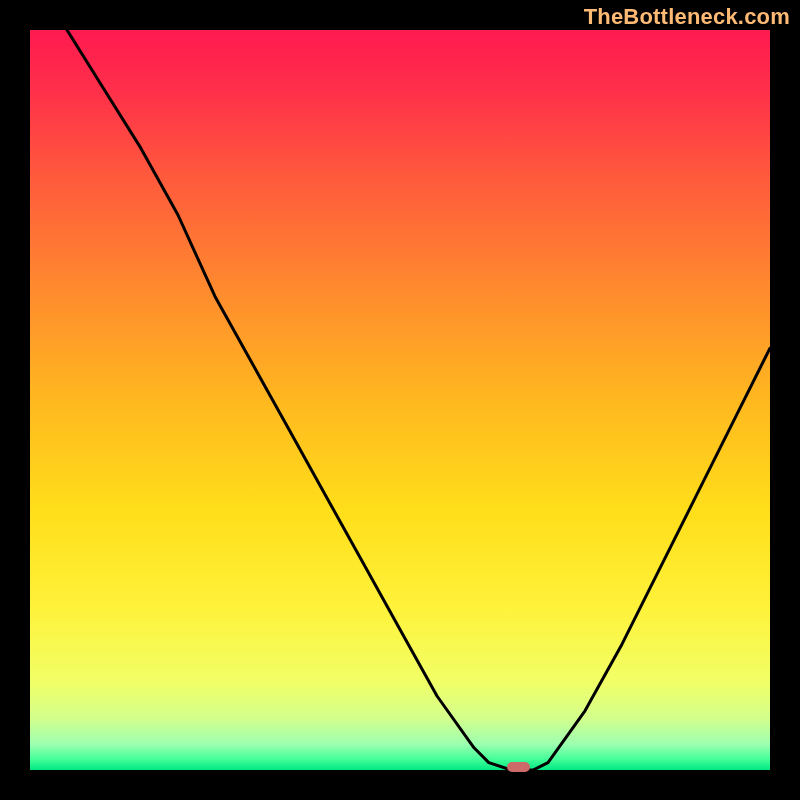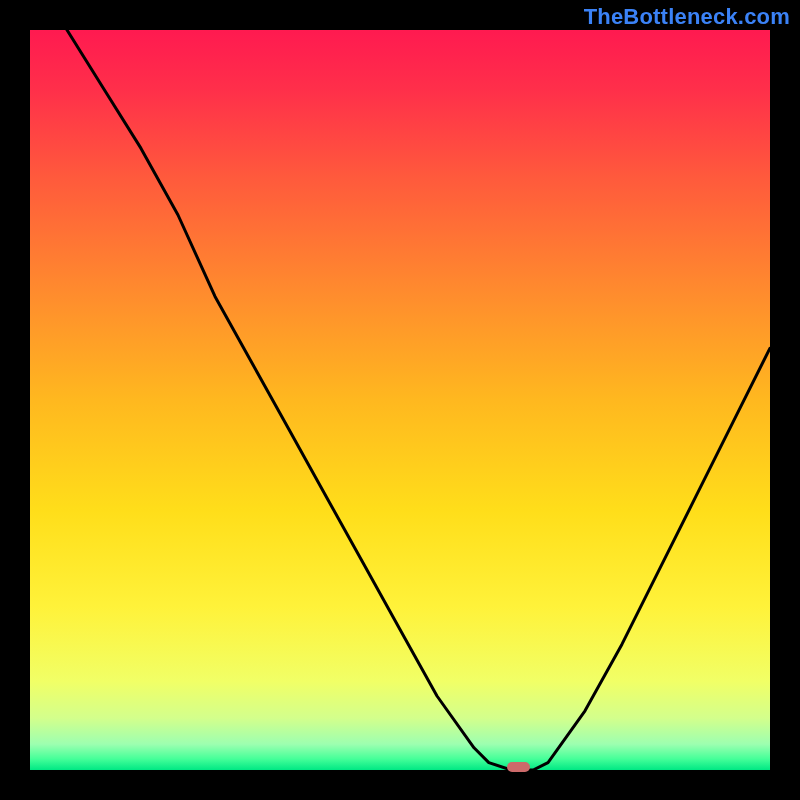--- a/index.html
+++ b/index.html
@@ -15,21 +15,21 @@
     top: 0;
     left: 0;
     width: 800px;
     height: 800px;
     background: #000;
   }
   .watermark {
     position: absolute;
     top: 4px;
     right: 10px;
-    color: #3b82f6;
+    color: #fdba74;
     font-size: 22px;
     font-weight: 600;
     letter-spacing: 0.2px;
   }
   .plot {
     position: absolute;
     top: 30px;
     left: 30px;
     width: 740px;
     height: 740px;

